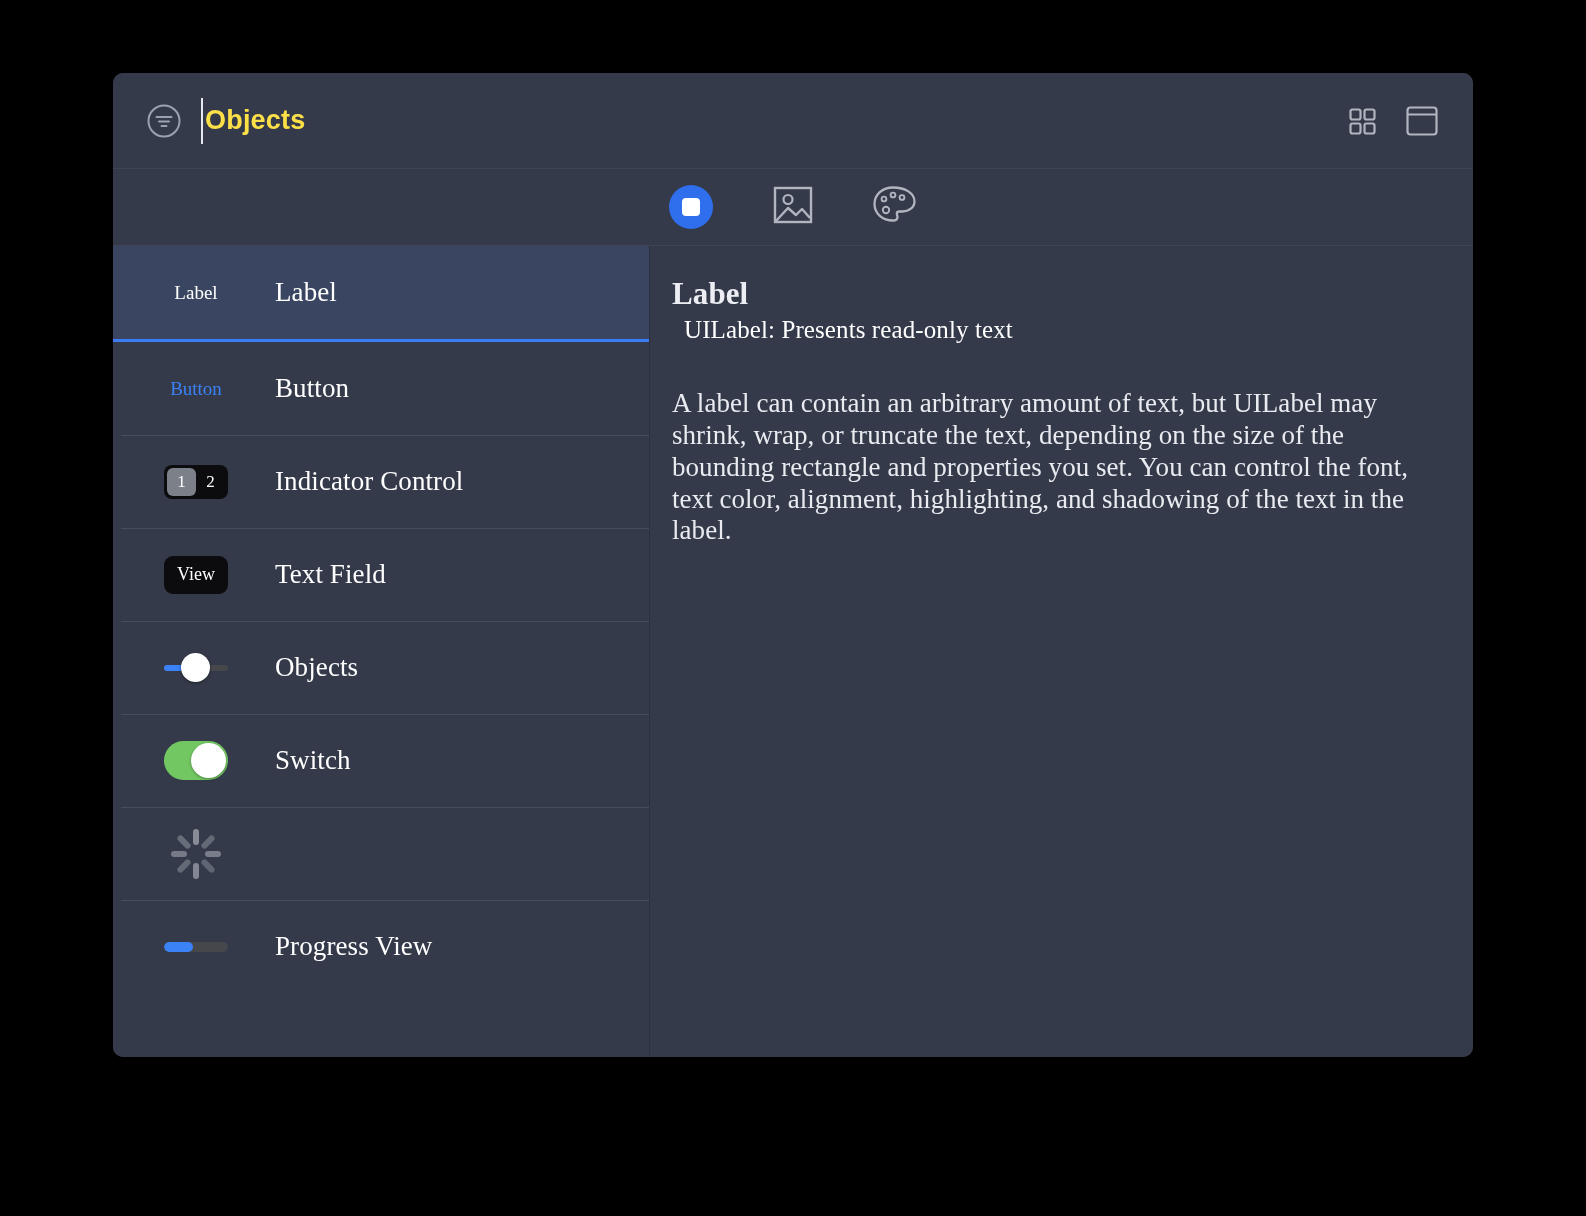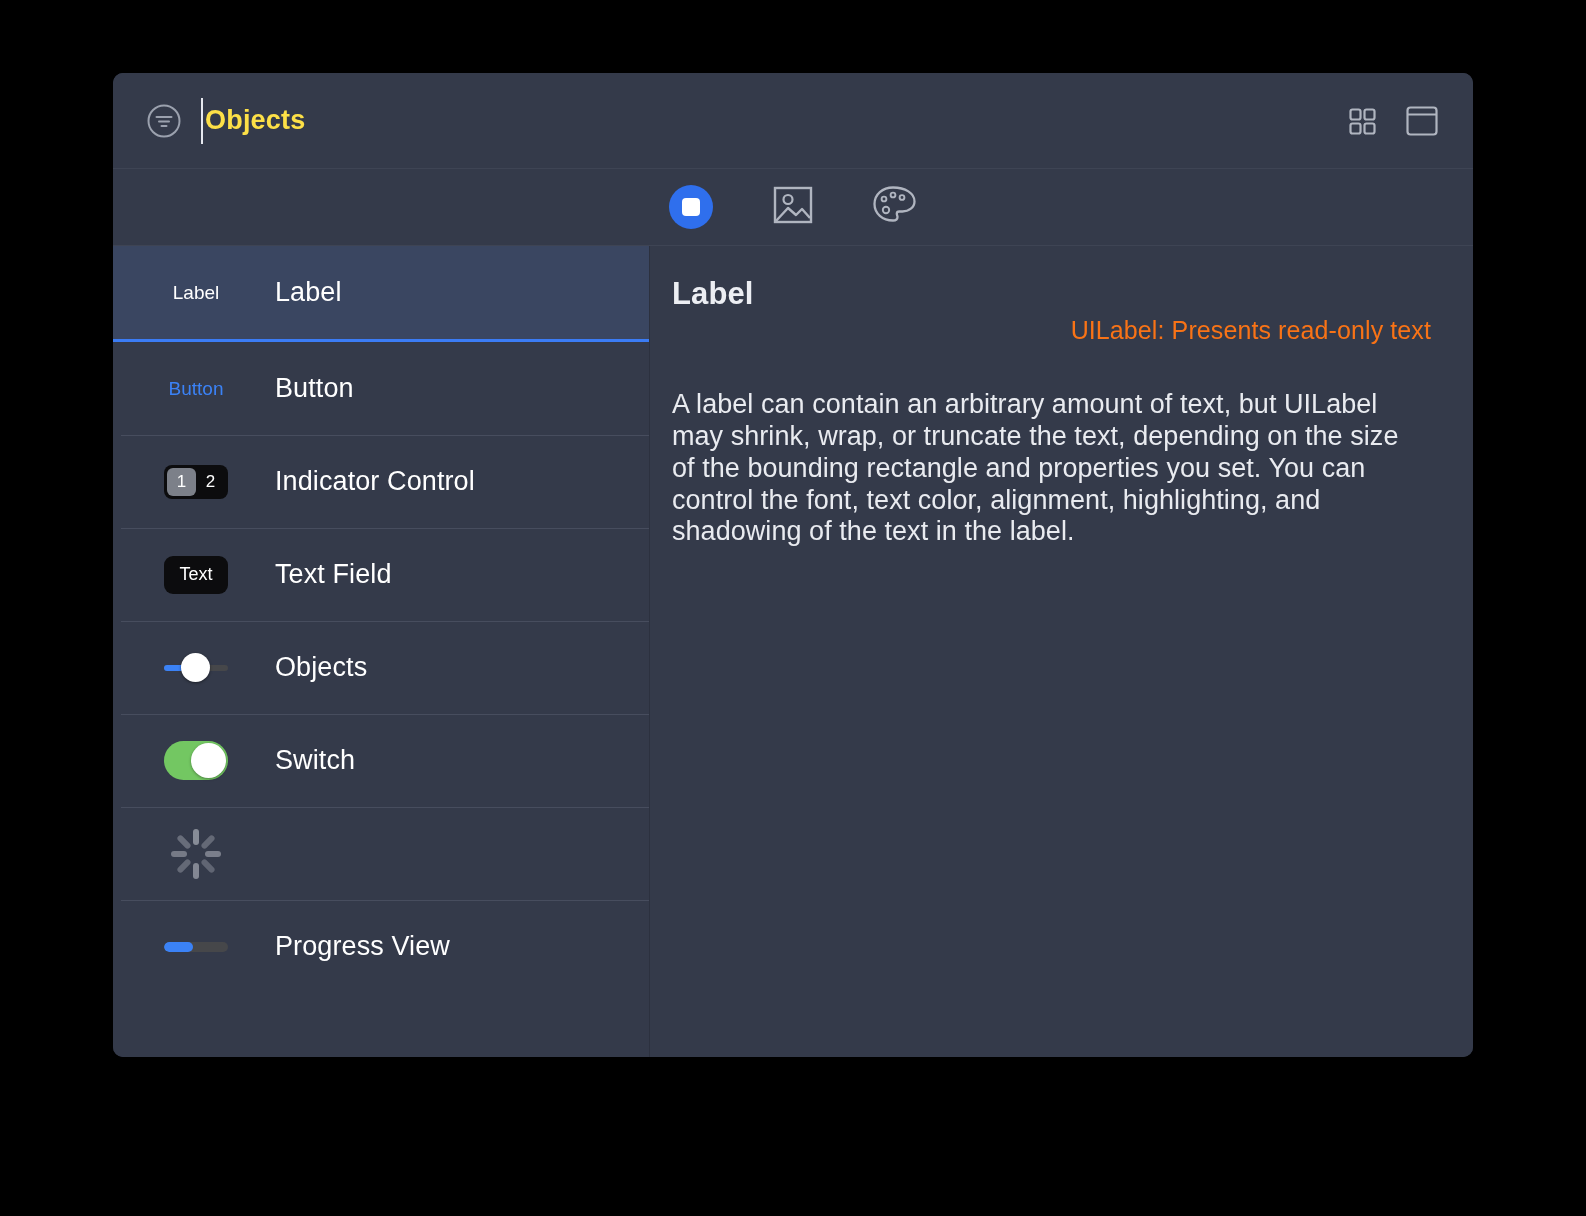--- a/index.html
+++ b/index.html
@@ -124,20 +124,21 @@
     height: 18px;
     background: #ffffff;
     border-radius: 4px;
   }
 
   
   .body {
     flex: 1 1 auto;
     display: flex;
     min-height: 0;
+    font-family: Liberation Serif, serif;
   }
   .list-panel {
     width: 536px;
     min-width: 536px;
     background: #343a4a;
     border-right: 1px solid #2c313f;
     overflow: hidden;
     position: relative;
   }
   .detail-panel {
@@ -340,24 +341,23 @@
   
   .detail-title {
     font-size: 31px;
     font-weight: bold;
     color: #eceef3;
     margin: 0 0 4px 0;
     letter-spacing: 0.1px;
   }
   .detail-subtitle {
     font-size: 25px;
-    color: #f97316;
+    color: #ffffff;
     margin: 0 0 44px 12px;
     letter-spacing: 0.1px;
-    text-align: right;
   }
   .detail-body {
     font-size: 27px;
     line-height: 1.18;
     color: #e9ebf0;
     margin: 0;
     max-width: 740px;
     letter-spacing: 0.05px;
   }
 </style>
@@ -460,21 +460,21 @@
               <div class="seg on">1</div>
               <div class="seg">2</div>
             </div>
           </div>
           <div class="row-label">Indicator Control</div>
         </div>
 
         <div class="row">
           <div class="divider"></div>
           <div class="row-preview">
-            <div class="pv-textfield">Text</div>
+            <div class="pv-textfield">View</div>
           </div>
           <div class="row-label">Text Field</div>
         </div>
 
         <div class="row">
           <div class="divider"></div>
           <div class="row-preview">
             <div class="pv-slider">
               <div class="track"></div>
               <div class="fill"></div>

